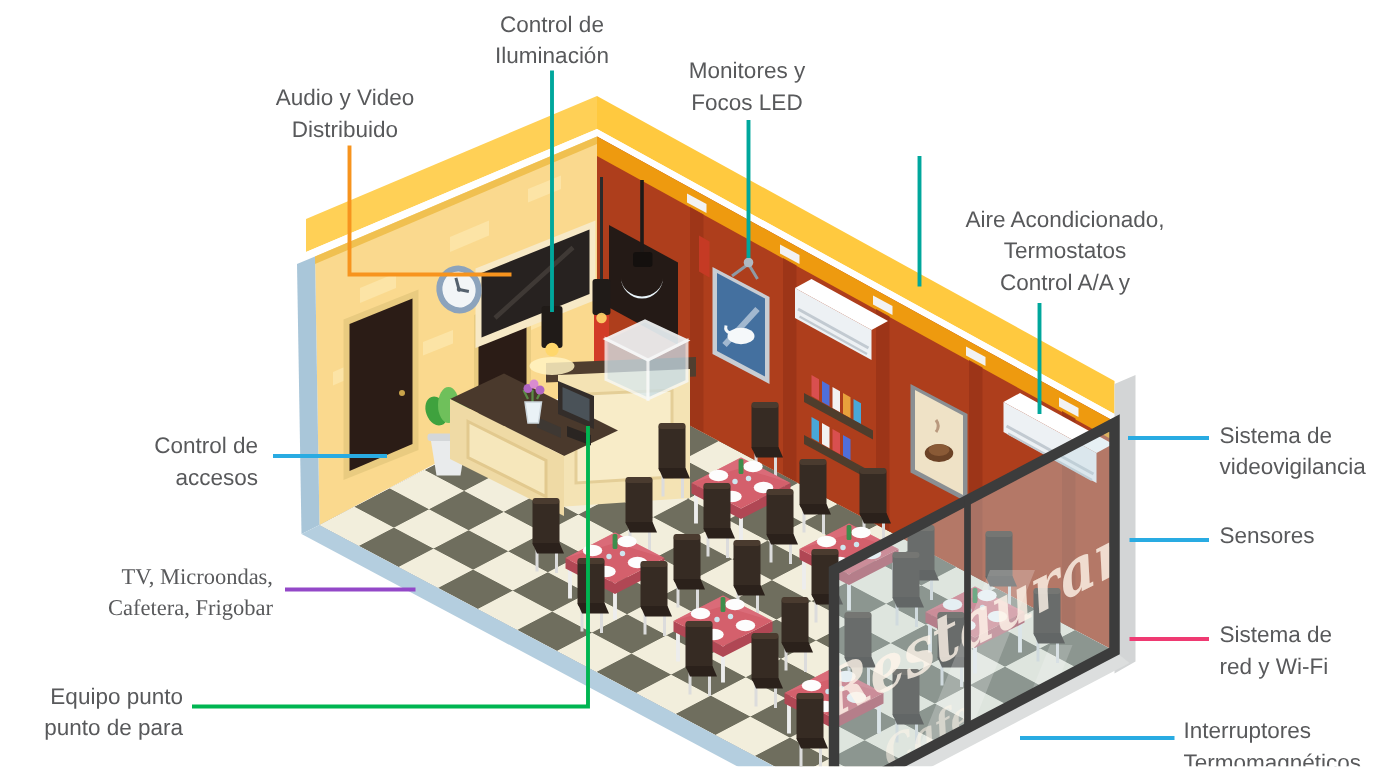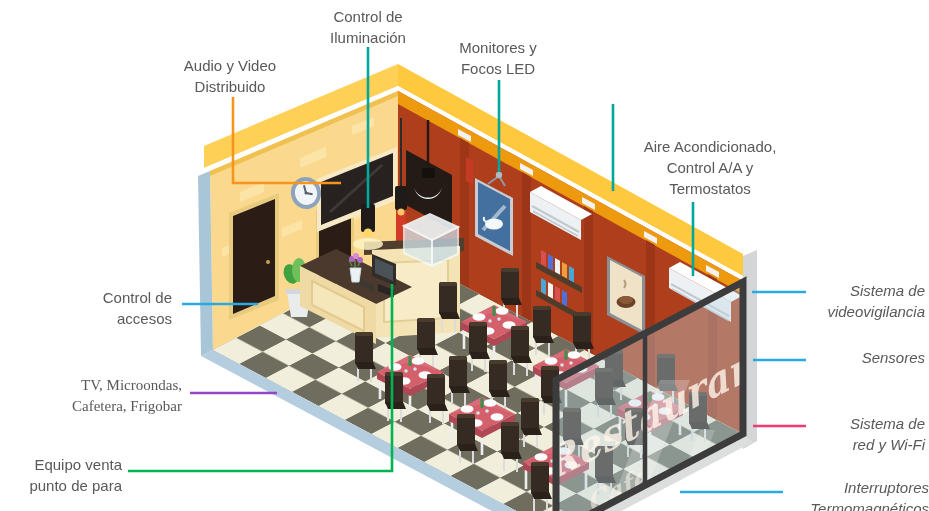--- a/index.html
+++ b/index.html
@@ -1,21 +1,21 @@
 <!DOCTYPE html>
 <html><head>
 <meta charset="utf-8">
 <style>
   html,body{margin:0;padding:0;background:#fff;}
   #stage{position:relative;width:929px;height:511px;background:#fff;overflow:hidden;
          font-family:"Liberation Sans",sans-serif;}
   #scene{position:absolute;left:0;top:0;}
   .label{position:absolute;font-size:15px;line-height:21px;font-weight:500;color:#58595B;}
   .label span{display:block;}
-  .c{text-align:center;} .r{text-align:right;} .l{text-align:right;font-style:italic;}
+  .c{text-align:center;} .r{text-align:right;} .l{text-align:left;}
 </style>
 </head>
 <body>
 
 <div id="stage">
 
 <svg id="scene" width="929" height="511" viewBox="0 0 929 511">
   <defs>
     <pattern id="checker" patternUnits="userSpaceOnUse" width="2" height="2" patternTransform="matrix(-23.4 12.25 26.4 14 400 252)">
       <rect x="0" y="0" width="2" height="2" fill="#F2EEDC"></rect>
@@ -263,22 +263,22 @@
 <div class="label c" style="left:158px;top:55px;width:144px;">
   <span>Audio y Video</span>
   <span>Distribuido</span>
 </div>
 <div class="label c" style="left:428px;top:37px;width:140px;">
   <span>Monitores y</span>
   <span>Focos LED</span>
 </div>
 <div class="label c" style="left:610px;top:136px;width:200px;">
   <span>Aire Acondicionado,</span>
+  <span>Termostatos</span>
   <span>Control A/A y</span>
-  <span>Termostatos</span>
 </div>
 <div class="label l" style="left:813px;top:280px;width:112px;">
   <span>Sistema de</span>
   <span>videovigilancia</span>
 </div>
 <div class="label l" style="left:813px;top:347px;width:112px;">
   <span>Sensores</span>
 </div>
 <div class="label l" style="left:813px;top:413px;width:112px;">
   <span>Sistema de</span>
@@ -290,17 +290,17 @@
 </div>
 <div class="label r" style="left:40px;top:287px;width:132px;">
   <span>Control de</span>
   <span>accesos</span>
 </div>
 <div class="label r" style="left:26px;top:375px;width:156px;font-family:Liberation Serif, serif;">
   <span>TV, Microondas,</span>
   <span>Cafetera, Frigobar</span>
 </div>
 <div class="label r" style="left:6px;top:454px;width:116px;">
-  <span>Equipo venta</span>
+  <span>Equipo punto</span>
   <span>punto de para</span>
 </div>
 
 </div>
 
 </body></html>

